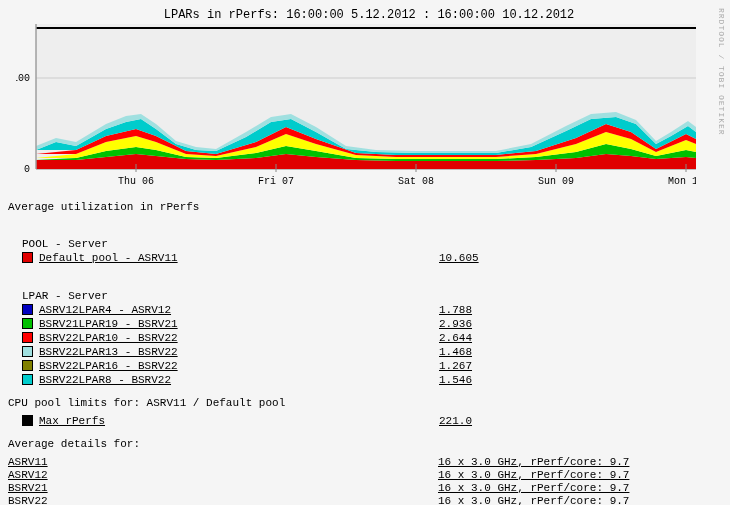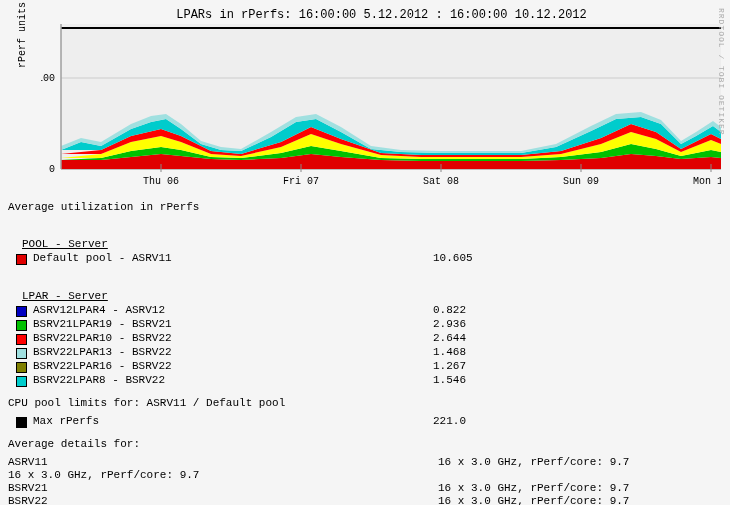--- a/index.html
+++ b/index.html
@@ -6,21 +6,21 @@
     margin: 0;
     padding: 8px;
     background: #f5f5f5;
     font-family: "Courier New", monospace;
     font-size: 11px;
     color: #000;
     width: 714px;
   }
   .chart-wrap {
     position: relative;
-    margin-left: 33px;
+    margin-left: 8px;
     margin-bottom: 12px;
   }
   .chart-title {
     text-align: center;
     font-size: 12px;
     margin-bottom: 2px;
   }
   .watermark {
     position: absolute;
     right: -4px;
@@ -39,45 +39,46 @@
     font-size: 10px;
   }
   svg.chart {
     display: block;
   }
   .section-title {
     margin: 10px 0 6px 0;
   }
   .legend-row {
     display: flex;
-    align-items: flex-end;
-    margin: 1px 0 1px 8px;
+    align-items: flex-start;
+    margin: 1px 0 1px 14px;
     line-height: 13px;
+    text-decoration: underline;
   }
   .swatch {
     width: 9px;
     height: 9px;
     border: 1px solid #000;
     margin-right: 6px;
     flex-shrink: 0;
   }
   .label-col {
     width: 400px;
   }
   .value-col {
     width: 80px;
     text-align: left;
   }
   .sub-header {
     margin: 25px 0 2px 14px;
-    text-decoration: underline;
   }
   .server-row {
     margin: 1px 0 1px 0;
     display: flex;
+    text-decoration: underline;
   }
   .server-name {
     width: 430px;
   }
 </style>
 </head>
 <body>
 
 <div class="chart-wrap">
   <div class="chart-title">LPARs in rPerfs: 16:00:00 5.12.2012 : 16:00:00 10.12.2012</div>
@@ -168,21 +169,21 @@
       <span class="label-col">Default pool - ASRV11</span>
       <span class="value-col">10.605</span>
     </div>
   </div>
 
 <div class="sub-header">LPAR - Server</div>
 <div id="lpar-rows">
     <div class="legend-row">
       <span class="swatch" style="background: rgb(0, 0, 192);"></span>
       <span class="label-col">ASRV12LPAR4 - ASRV12</span>
-      <span class="value-col">0.822</span>
+      <span class="value-col">1.788</span>
     </div>
     <div class="legend-row">
       <span class="swatch" style="background: rgb(0, 192, 0);"></span>
       <span class="label-col">BSRV21LPAR19 - BSRV21</span>
       <span class="value-col">2.936</span>
     </div>
     <div class="legend-row">
       <span class="swatch" style="background: rgb(255, 0, 0);"></span>
       <span class="label-col">BSRV22LPAR10 - BSRV22</span>
       <span class="value-col">2.644</span>
@@ -213,20 +214,21 @@
     </div>
   </div>
 
 <div class="section-title">Average details for:</div>
 <div id="server-rows">
     <div class="server-row">
       <span class="server-name">ASRV11</span>
       <span>16 x 3.0 GHz, rPerf/core: 9.7</span>
     </div>
     <div class="server-row">
+      <span class="server-name">ASRV12</span>
       <span>16 x 3.0 GHz, rPerf/core: 9.7</span>
     </div>
     <div class="server-row">
       <span class="server-name">BSRV21</span>
       <span>16 x 3.0 GHz, rPerf/core: 9.7</span>
     </div>
     <div class="server-row">
       <span class="server-name">BSRV22</span>
       <span>16 x 3.0 GHz, rPerf/core: 9.7</span>
     </div>

